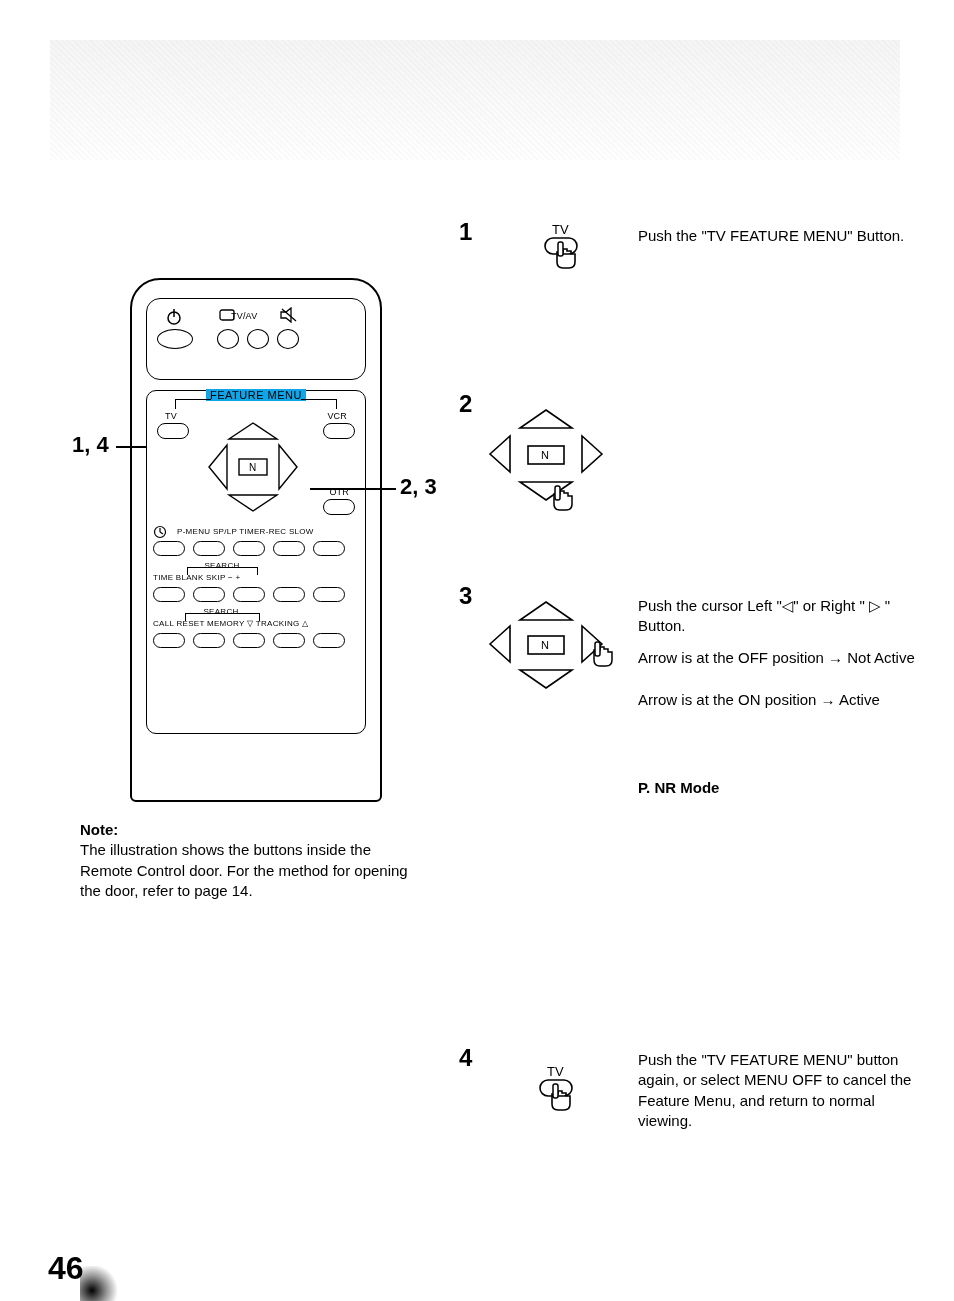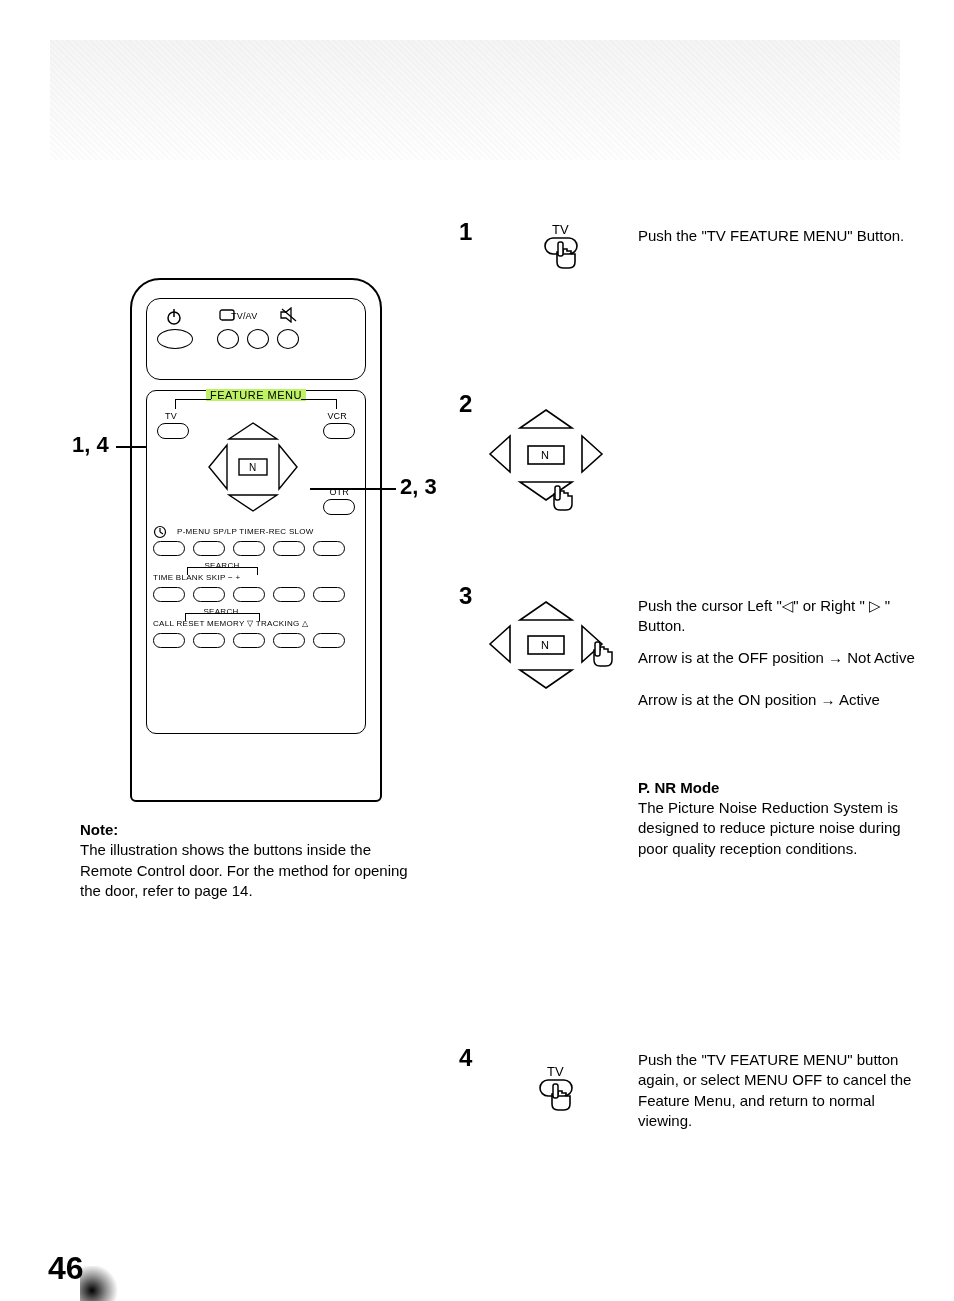--- a/index.html
+++ b/index.html
@@ -109,21 +109,21 @@
     font-size: 9px;
     letter-spacing: 0.2px;
     white-space: nowrap;
   }
   .remote .feature-title {
     position: absolute;
     top: -2px;
     left: 50%;
     transform: translateX(-50%);
     font-size: 11px;
-    background: #bef264;
+    background: #0ea5e9;
     padding: 0 4px;
     letter-spacing: 0.5px;
   }
   .remote .row-labels {
     position: absolute;
     font-size: 8px;
     letter-spacing: 0.3px;
   }
   .ovalbtn {
     position: absolute;
@@ -285,21 +285,20 @@
 
       <path d="M118 56 l0 10 q0 6 6 6 l6 0 q6 0 6 -6 l0 -8 l-4 0 l0 -3 l-4 0 l0 -2 l-4 0 l0 3 z" fill="#fff" stroke="#000" stroke-width="1.5"></path>
       <rect x="119" y="48" width="5" height="14" rx="2" fill="#fff" stroke="#000" stroke-width="1.5"></rect>
     </svg>
   </div>
   <div class="step-text" style="left:638px;top:596px">Push the cursor Left "◁" or Right " ▷ " Button.</div>
   <div class="step-text" style="left:638px;top:690px">Arrow is at the ON position → Active</div>
   <div class="step-text" style="left:638px;top:648px">Arrow is at the OFF position → Not Active</div>
 
   <div class="step-text" style="left:638px;top:778px;font-weight:bold">P. NR Mode</div>
-  <div class="step-text" style="left:638px;top:798px">The Picture Noise Reduction System is designed to reduce picture noise during poor quality reception conditions.</div>
 
   <div class="note-block">
     <span class="note-label">Note:</span><br>
     <span>The illustration shows the buttons inside the Remote Control door. For the method for opening the door, refer to page 14.</span>
   </div>
 
   <div class="step-num" style="left:459px;top:1044px">4</div>
   <div class="icon-stack" style="left:534px;top:1064px">
     <svg width="44" height="60">
       <text x="13" y="12" font-size="13" font-family="Arial">TV</text>

